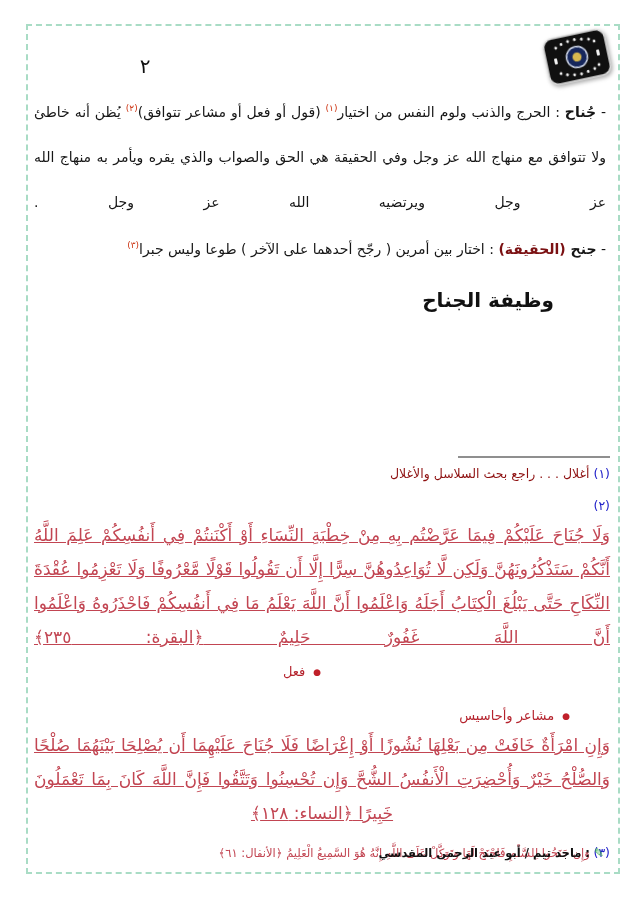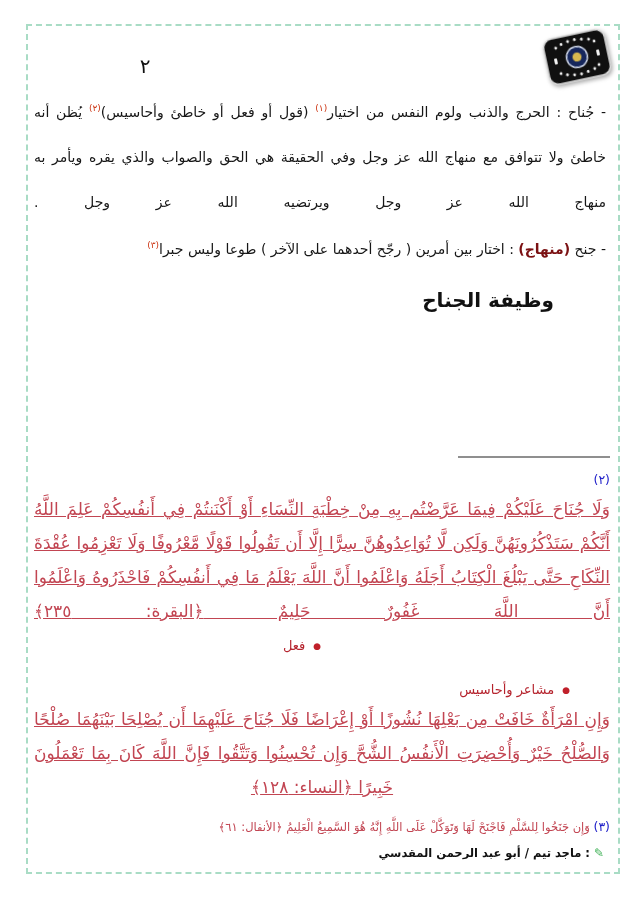--- a/index.html
+++ b/index.html
@@ -7,21 +7,21 @@
           font-family:"DejaVu Sans",sans-serif;direction:rtl;}
   .border-frame{position:absolute;left:26px;top:24px;width:594px;height:850px;
           border:2px dashed #a9dcc5;box-sizing:border-box;background:#ffffff;}
   .logo{position:absolute;left:544px;top:30px;width:66px;height:54px;
           transform:rotate(-12deg);filter:drop-shadow(1px 2px 2px rgba(0,0,0,.35));}
   .pagenum{position:absolute;left:120px;top:54px;width:50px;text-align:center;
           font-size:20px;color:#111;}
   .bodytext{position:absolute;left:34px;top:90px;width:572px;color:#161616;}
   .def{margin:0;font-size:14px;line-height:45px;text-align:justify;text-align-last:justify;}
   .def2{margin:2px 0 0 0;font-size:14px;line-height:45px;text-align:right;}
-  .term{font-weight:normal;}
+  .term{font-weight:bold;}
   .maroon{font-weight:bold;color:#7b1113;}
   .fnref{color:#cc3311;font-size:9px;vertical-align:super;line-height:0;}
   .heading{position:absolute;left:34px;top:288px;width:572px;padding-left:0;
           box-sizing:border-box;padding-right:52px;font-size:20px;font-weight:bold;color:#111;}
   .firstline{position:absolute;left:34px;top:334px;width:572px;box-sizing:border-box;
           padding-right:44px;font-size:13.5px;color:#111;text-align:right;line-height:30px;}
   .firstline .lead{font-weight:bold;color:#000;}
   .firstline .shadowed{color:#23233a;text-shadow:1.5px 1.5px 0 #b9b9b9;}
   .footarea{position:absolute;left:34px;top:456px;width:576px;}
   .fnsep{width:152px;height:2px;background:#8f8f8f;}
@@ -72,30 +72,31 @@
         <circle cx="53" cy="39" r="1.4"></circle>
         <rect x="10" y="24" width="3" height="6" rx="1"></rect>
         <rect x="53" y="24" width="3" height="6" rx="1"></rect>
       </g>
     </svg>
   </div>
 
   <div class="pagenum">٢</div>
 
   <div class="bodytext">
-    <p class="def"><span>-</span> <span class="term">جُناح</span><span> : </span><span>الحرج والذنب ولوم النفس من اختيار</span><sup class="fnref">(١)</sup><span> (قول أو فعل أو خاطئ وأحاسيس)</span><sup class="fnref">(٢)</sup><span> يُظن أنه خاطئ ولا تتوافق مع منهاج الله عز وجل وفي الحقيقة هي الحق والصواب والذي يقره ويأمر به منهاج الله عز وجل ويرتضيه الله عز وجل .</span></p>
-    <p class="def2"><span>-</span> <span class="term">جنح </span><span class="maroon">(منهاج)</span><span> : اختار بين أمرين ( رجّح أحدهما على الآخر ) طوعا وليس جبرا</span><sup class="fnref">(٣)</sup></p>
+    <p class="def"><span>-</span> <span class="term">جُناح</span><span> : </span><span>الحرج والذنب ولوم النفس من اختيار</span><sup class="fnref">(١)</sup><span> (قول أو فعل أو مشاعر تتوافق)</span><sup class="fnref">(٢)</sup><span> يُظن أنه خاطئ ولا تتوافق مع منهاج الله عز وجل وفي الحقيقة هي الحق والصواب والذي يقره ويأمر به منهاج الله عز وجل ويرتضيه الله عز وجل .</span></p>
+    <p class="def2"><span>-</span> <span class="term">جنح </span><span class="maroon">(الحقيقة)</span><span> : اختار بين أمرين ( رجّح أحدهما على الآخر ) طوعا وليس جبرا</span><sup class="fnref">(٣)</sup></p>
   </div>
 
   <div class="heading">وظيفة الجناح</div>
 
 
   <div class="footarea">
     <div class="fnsep"></div>
 
+    <div class="fnline"><span class="fnmark">(١)</span><span class="fn1text"> أغلال . . . راجع بحث السلاسل والأغلال</span></div>
 
     <div class="fn2line"><span class="fnmark">(٢)</span></div>
 
     <p class="verse"><span>وَلَا جُنَاحَ عَلَيْكُمْ فِيمَا عَرَّضْتُم بِهِ مِنْ خِطْبَةِ النِّسَاءِ أَوْ أَكْنَنتُمْ فِي أَنفُسِكُمْ عَلِمَ اللَّهُ أَنَّكُمْ سَتَذْكُرُونَهُنَّ وَلَكِن لَّا تُوَاعِدُوهُنَّ سِرًّا إِلَّا أَن تَقُولُوا قَوْلًا مَّعْرُوفًا وَلَا تَعْزِمُوا عُقْدَةَ النِّكَاحِ حَتَّى يَبْلُغَ الْكِتَابُ أَجَلَهُ وَاعْلَمُوا أَنَّ اللَّهَ يَعْلَمُ مَا فِي أَنفُسِكُمْ فَاحْذَرُوهُ وَاعْلَمُوا أَنَّ اللَّهَ غَفُورٌ حَلِيمٌ </span><span>﴿البقرة: ٢٣٥﴾</span></p>
 
     <div class="bulletrow b2"><span class="dot">●</span><span>فعل</span></div>
 
     <div class="bulletrow b3"><span class="dot">●</span><span>مشاعر وأحاسيس</span></div>
     <p class="verse centerlast"><span>وَإِنِ امْرَأَةٌ خَافَتْ مِن بَعْلِهَا نُشُوزًا أَوْ إِعْرَاضًا فَلَا جُنَاحَ عَلَيْهِمَا أَن يُصْلِحَا بَيْنَهُمَا صُلْحًا وَالصُّلْحُ خَيْرٌ وَأُحْضِرَتِ الْأَنفُسُ الشُّحَّ وَإِن تُحْسِنُوا وَتَتَّقُوا فَإِنَّ اللَّهَ كَانَ بِمَا تَعْمَلُونَ خَبِيرًا </span><span>﴿النساء: ١٢٨﴾</span></p>
 

